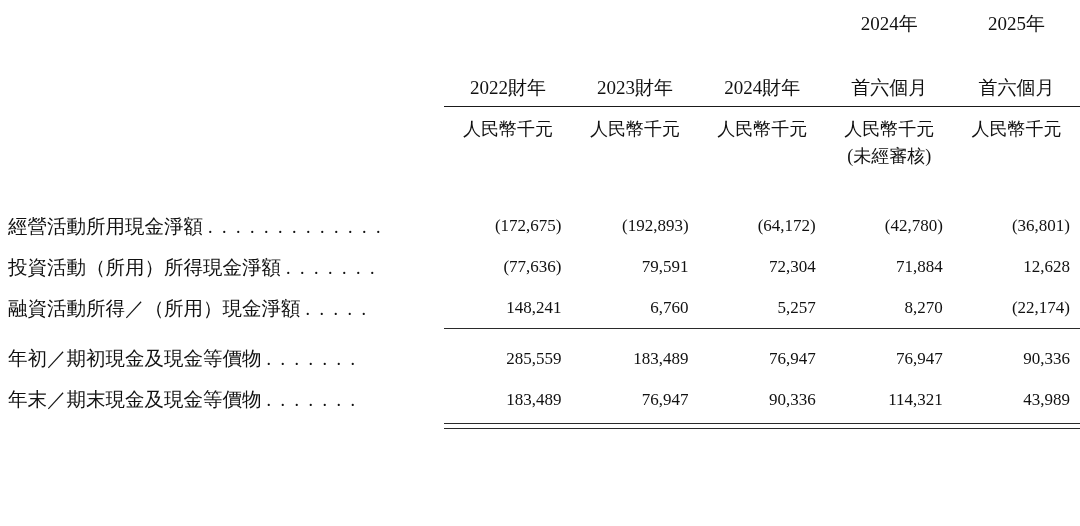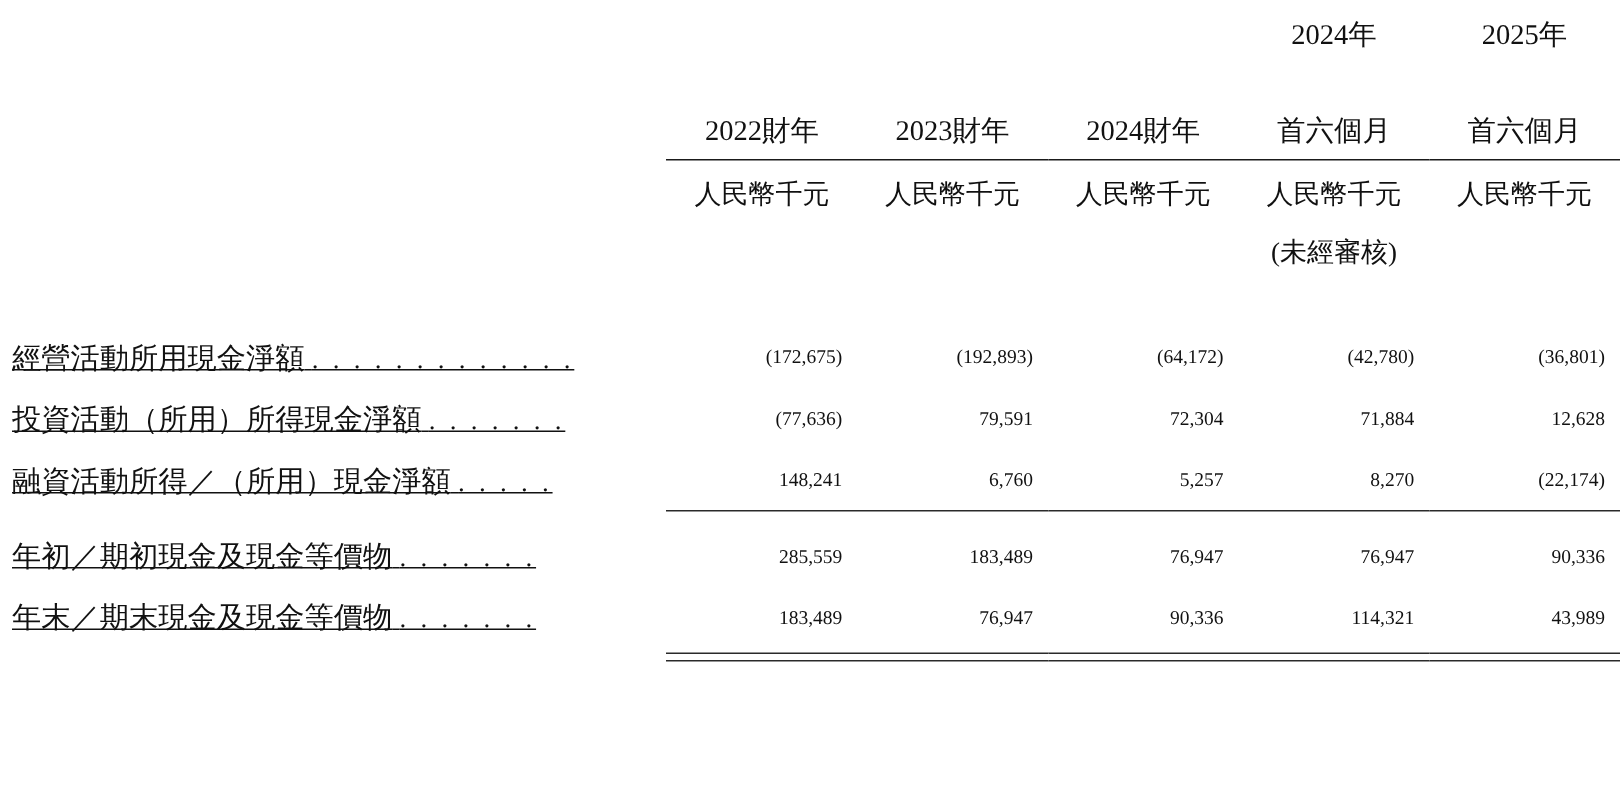--- a/index.html
+++ b/index.html
@@ -48,37 +48,36 @@
   }
   .unit-cell {
     text-align: center;
     vertical-align: top;
     font-size: 18px;
     font-family: "Liberation Serif", "DejaVu Serif", serif;
     padding: 9px 8px 0 8px;
     line-height: 1.5;
     white-space: nowrap;
   }
-  .unit-cell .sub { display: block; margin-top: 12px; }
+  .unit-cell .sub { display: block; }
 
   
   td.rowlabel {
     font-size: 19.5px;
     padding: 7px 10px 7px 8px;
     white-space: nowrap;
     letter-spacing: 0px;
-    text-decoration: underline;
   }
   td.rowlabel .dots {
     letter-spacing: 2.5px;
     font-size: 18px;
   }
   td.val {
     text-align: right;
-    font-size: 13px;
+    font-size: 17px;
     padding: 7px 10px 7px 8px;
     white-space: nowrap;
   }
   
   tr.rule-top td.ruled-num {
     border-top: 1.1px solid #2a2a2a;
   }
   td.spacer-sm { height: 9px; padding: 0; }
   
   tr.dbl td.dbl-num {

